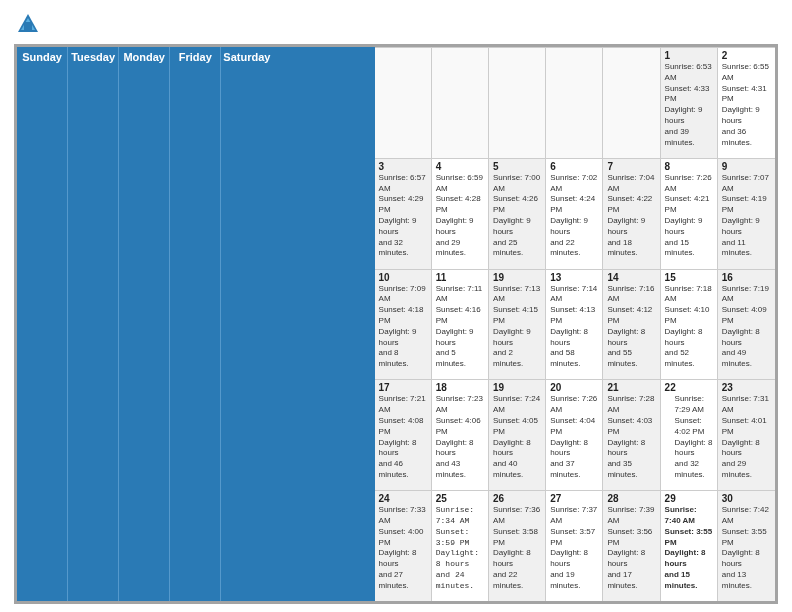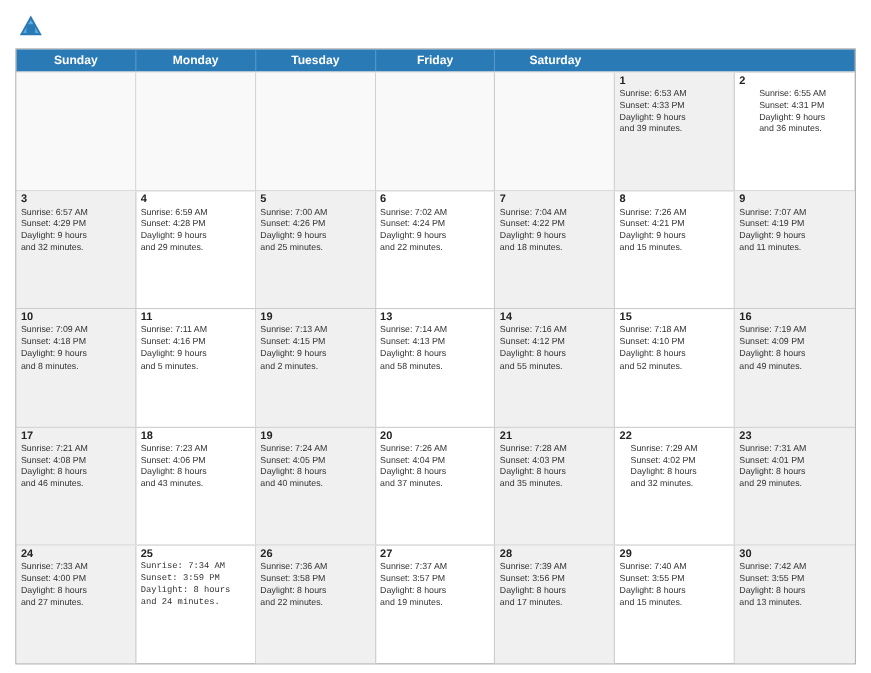--- a/index.html
+++ b/index.html
@@ -56,22 +56,22 @@
       color: #222;
       line-height: 1.1;
     }
     .subtitle {
       font-size: 13px;
       color: #555;
     }
     .calendar {
       flex: 1;
       display: flex;
-      flex-direction: column;
-      border: 1px solid #a3a3a3;
+      flex-direction: row;
+      border: 3px solid #a3a3a3;
     }
     .cal-header {
       display: grid;
       grid-template-columns: repeat(7, 1fr);
       background: #2a7ab5;
     }
     .cal-header-cell {
       color: #fff;
       text-align: center;
       font-size: 11px;
@@ -133,42 +133,42 @@
     </div>
     <div class="title-area">
       <div class="month-title"></div>
       <div class="subtitle"></div>
     </div>
   </div>
 
   <div class="calendar">
     <div class="cal-header" id="cal-header">
         <div class="cal-header-cell">Sunday</div>
+        <div class="cal-header-cell">Tuesday</div>
         <div class="cal-header-cell">Monday</div>
-        <div class="cal-header-cell">Tuesday</div>
         <div class="cal-header-cell">Friday</div>
         <div class="cal-header-cell">Saturday</div>
       </div>
     <div class="cal-body" id="cal-body">
         <div class="cal-row">
           <div class="cal-cell empty"></div>
           <div class="cal-cell empty"></div>
           <div class="cal-cell empty"></div>
           <div class="cal-cell empty"></div>
           <div class="cal-cell empty"></div>
           <div class="cal-cell shaded">
             <div class="day-num">1</div>
             <div class="cell-text" style="white-space: pre-line;">Sunrise: 6:53 AM
 Sunset: 4:33 PM
 Daylight: 9 hours
 and 39 minutes.</div>
           </div>
           <div class="cal-cell">
             <div class="day-num">2</div>
-            <div class="cell-text" style="white-space: pre-line; margin-left: 18px;">Sunrise: 6:55 AM
+            <div class="cell-text" style="white-space: pre-line;">Sunrise: 6:55 AM
 Sunset: 4:31 PM
 Daylight: 9 hours
 and 36 minutes.</div>
           </div>
         </div>
         <div class="cal-row">
           <div class="cal-cell shaded">
             <div class="day-num">3</div>
             <div class="cell-text" style="white-space: pre-line;">Sunrise: 6:57 AM
 Sunset: 4:29 PM
@@ -351,21 +351,21 @@
           </div>
           <div class="cal-cell shaded">
             <div class="day-num">28</div>
             <div class="cell-text" style="white-space: pre-line;">Sunrise: 7:39 AM
 Sunset: 3:56 PM
 Daylight: 8 hours
 and 17 minutes.</div>
           </div>
           <div class="cal-cell">
             <div class="day-num">29</div>
-            <div class="cell-text" style="white-space: pre-line;">Sunrise: 7:40 AM
+            <div class="cell-text" style="white-space: pre-line; font-weight: bold;">Sunrise: 7:40 AM
 Sunset: 3:55 PM
 Daylight: 8 hours
 and 15 minutes.</div>
           </div>
           <div class="cal-cell shaded">
             <div class="day-num">30</div>
             <div class="cell-text" style="white-space: pre-line;">Sunrise: 7:42 AM
 Sunset: 3:55 PM
 Daylight: 8 hours
 and 13 minutes.</div>

